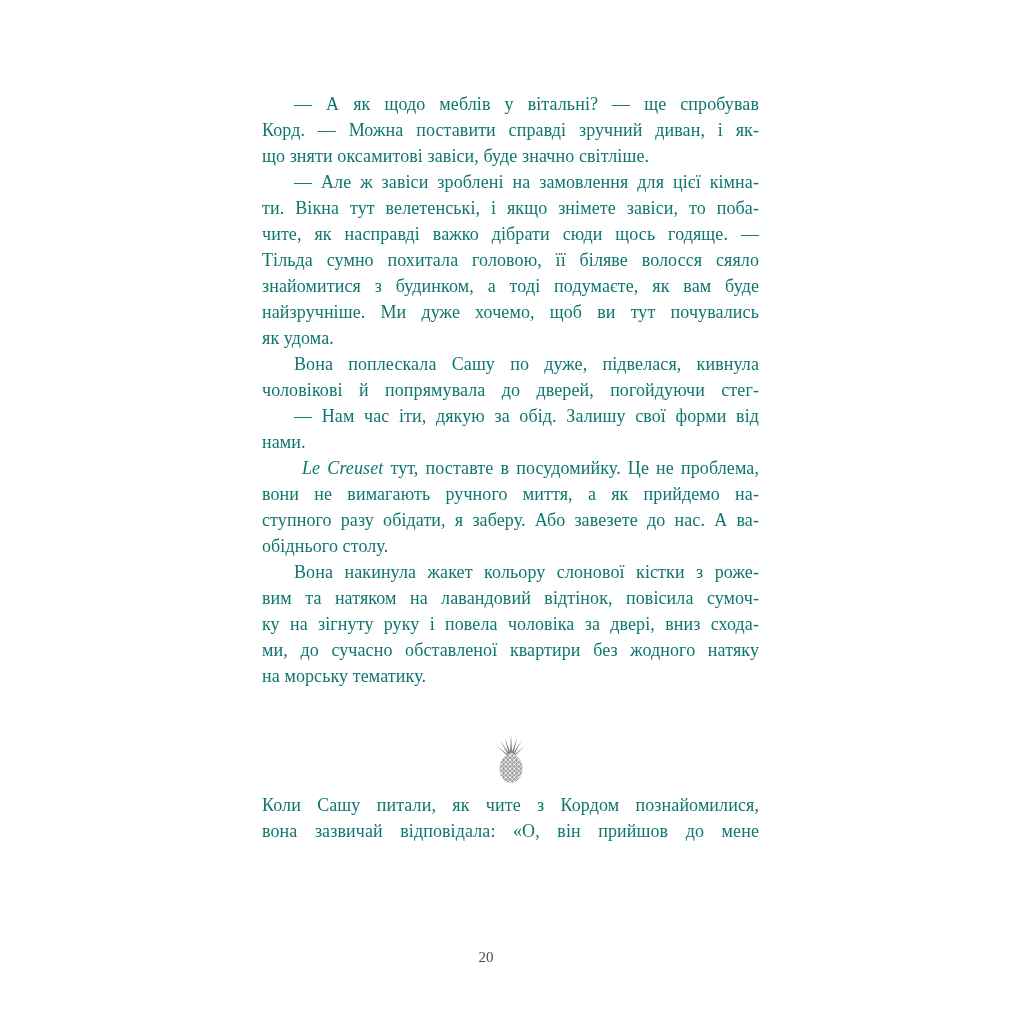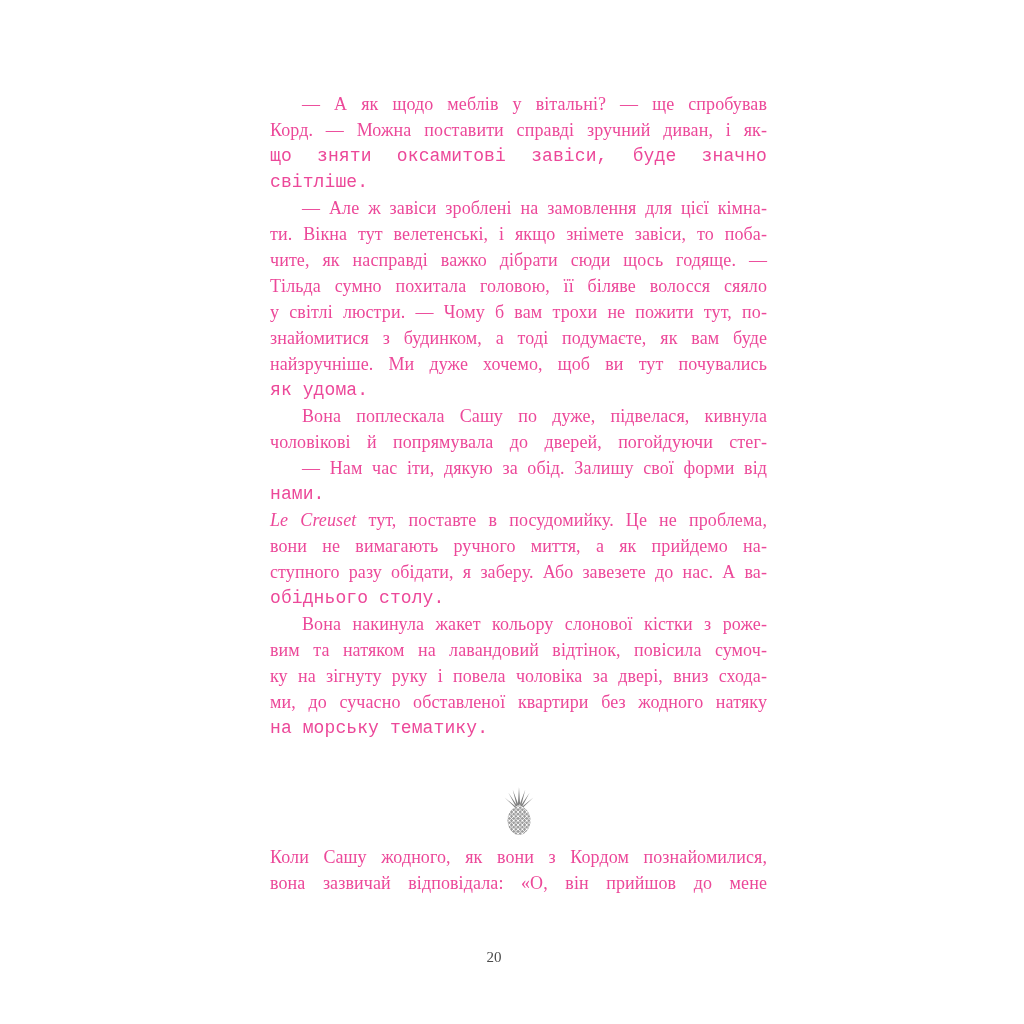--- a/index.html
+++ b/index.html
@@ -11,72 +11,70 @@
     overflow: hidden;
     font-family: "Liberation Serif", "DejaVu Serif", serif;
   }
   .book-page {
     position: absolute;
     inset: 0;
     background: #ffffff;
   }
   .text-column {
     position: absolute;
-    left: 270px;
+    left: 262px;
     top: 91px;
     width: 497px;
-    color: #ec4899;
+    color: #0f766e;
   }
   .line {
     font-size: 18px;
     line-height: 26px;
     text-align: justify;
     text-align-last: justify;
     white-space: normal;
     letter-spacing: 0.1px;
   }
-  .line.para-end { text-align-last: left; font-family: Liberation Mono, monospace; }
+  .line.para-end { text-align-last: left; }
   .line.indent  { text-indent: 32px; }
-  .line i { font-style: italic; }
+  .line i { font-style: italic; margin-left: 40px; }
   .section-divider {
     height: 50px;
     margin-top: 45px;
     margin-bottom: 8px;
     display: flex;
     justify-content: center;
     align-items: center;
   }
   .page-footer {
     position: absolute;
     top: 946px;
     left: 0;
     width: 972px;
     text-align: center;
     font-size: 15px;
     line-height: 22px;
     color: #4b4b4b;
-    margin-left: 8px;
   }
 </style>
 </head>
 <body>
 
 <div class="book-page">
 
   <div class="text-column">
 
     <div>
         <div class="line indent">— А як щодо меблів у вітальні? — ще спробував</div>
         <div class="line">Корд. — Можна поставити справді зручний диван, і як-</div>
         <div class="line para-end">що зняти оксамитові завіси, буде значно світліше.</div>
         <div class="line indent">— Але ж завіси зроблені на замовлення для цієї кімна-</div>
         <div class="line">ти. Вікна тут велетенські, і якщо знімете завіси, то поба-</div>
         <div class="line">чите, як насправді важко дібрати сюди щось годяще. —</div>
         <div class="line">Тільда сумно похитала головою, її біляве волосся сяяло</div>
-        <div class="line">у світлі люстри. — Чому б вам трохи не пожити тут, по-</div>
         <div class="line">знайомитися з будинком, а тоді подумаєте, як вам буде</div>
         <div class="line">найзручніше. Ми дуже хочемо, щоб ви тут почувались</div>
         <div class="line para-end">як удома.</div>
         <div class="line indent">Вона поплескала Сашу по дуже, підвелася, кивнула</div>
         <div class="line">чоловікові й попрямувала до дверей, погойдуючи стег-</div>
         <div class="line indent">— Нам час іти, дякую за обід. Залишу свої форми від</div>
         <div class="line para-end">нами.</div>
         <div class="line"><i>Le Creuset</i> тут, поставте в посудомийку. Це не проблема,</div>
         <div class="line">вони не вимагають ручного миття, а як прийдемо на-</div>
         <div class="line">ступного разу обідати, я заберу. Або завезете до нас. А ва-</div>
@@ -101,21 +99,21 @@
                  M21.5 20 L25.5 4 L19.2 20.5 Z
                  M15.5 21 L8 7 L17.5 21 Z
                  M22.5 21 L30 7 L20.5 21 Z
                  M14.5 22 L4 12 L16.5 22 Z
                  M23.5 22 L34 12 L21.5 22 Z"></path>
         <ellipse cx="19" cy="36" rx="12" ry="15" fill="url(#pineapple-lattice)"></ellipse>
       </svg>
     </div>
 
     <div>
-        <div class="line">Коли Сашу жодного, як вони з Кордом познайомилися,</div>
+        <div class="line">Коли Сашу питали, як чите з Кордом познайомилися,</div>
         <div class="line">вона зазвичай відповідала: «О, він прийшов до мене</div>
       </div>
 
   </div>
 
   <div class="page-footer">20</div>
 
 </div>
 
 </body></html>

